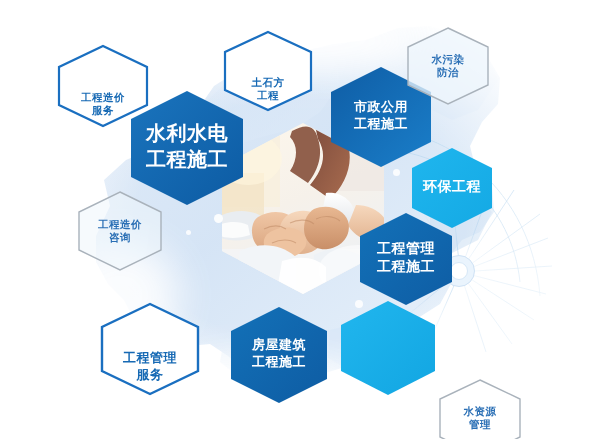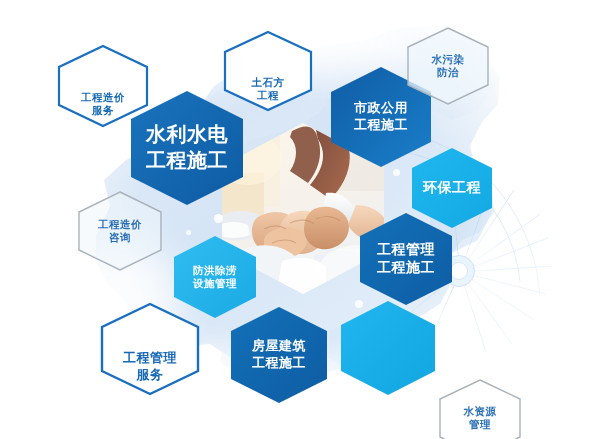--- a/index.html
+++ b/index.html
@@ -41,21 +41,21 @@
     font-weight:700;
     pointer-events:none;
   }
 
   
   .t-xl .lbl{font-size:20px;}
   .t-lg .lbl{font-size:13px;}
   .t-md .lbl{font-size:14px;}
   .t-sm .lbl{font-size:10.5px;}
 
-  .w-white .lbl{color:#ffffff;}
+  .w-white .lbl{color:#ffffff;font-family:Liberation Mono, monospace;}
   .w-blue  .lbl{color:#1669b4;font-weight:700;margin-top:36px;}
   .w-blue2 .lbl{color:#2a6fb5;font-weight:700;}
 
   
   #photo-hex{position:absolute;}
   #photo-hex svg{display:block;}
 
   .node{position:absolute;border-radius:50%;background:#bcd9f2;opacity:.85;}
   .ring{position:absolute;border-radius:50%;border:1.2px solid #cfe2f5;}
 </style>
@@ -299,33 +299,20 @@
         <stop offset="0%" stop-color="#1371b8"></stop>
             <stop offset="100%" stop-color="#0e5da4"></stop>
           </linearGradient>
         </defs>
       <polygon points="48,1 94,24 94,70 48,93 2,70 2,24" fill="url(#g4)"></polygon>
     </svg>
     <span class="lbl">工程管理
 工程施工</span>
   </div>
 
-  <div class="hex t-sm w-white" style="left:172px;top:235px;width:86px;height:84px;">
-    <svg class="hexsvg" viewBox="0 0 86 84">
-      <defs>
-          <linearGradient id="g5" x1="0" y1="0" x2="1" y2="1">
-        <stop offset="0%" stop-color="#2fbdf1"></stop>
-            <stop offset="100%" stop-color="#1aa9e3"></stop>
-          </linearGradient>
-        </defs>
-      <polygon points="43,1 84,22 84,62 43,83 2,62 2,22" fill="url(#g5)"></polygon>
-    </svg>
-    <span class="lbl">防洪除涝
-设施管理</span>
-  </div>
 
   <div class="hex t-lg w-blue" style="left:99px;top:302px;width:102px;height:94px;justify-content:center;">
     <svg class="hexsvg" viewBox="0 0 102 94">
         <polygon points="51,2 99,25 99,69 51,92 3,69 3,25" fill="#ffffff" stroke="#1a6fc0" stroke-width="2.4"></polygon>
       </svg>
     <span class="lbl">工程管理
 服务</span>
   </div>
 
   <div class="hex t-lg w-white" style="left:229px;top:306px;width:100px;height:98px;">

